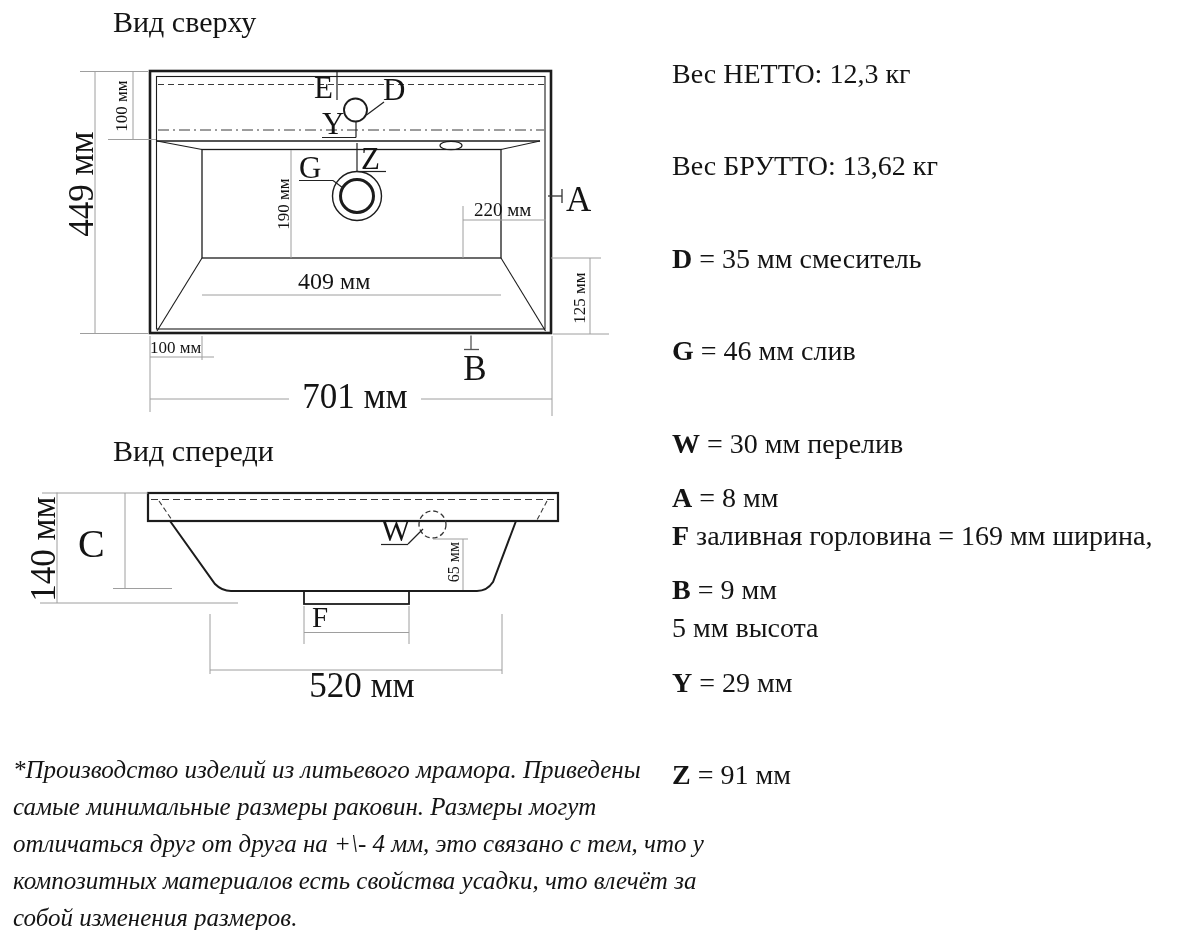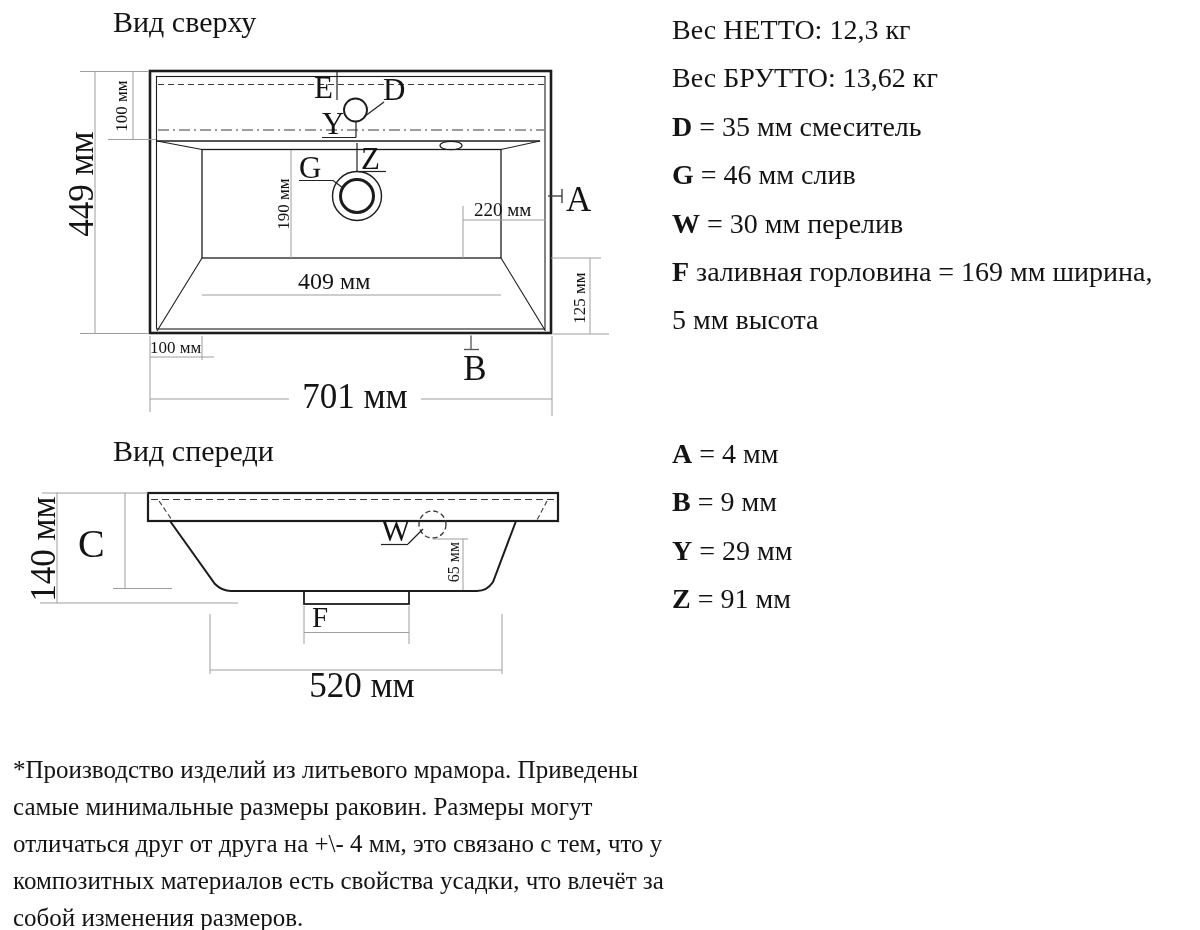--- a/index.html
+++ b/index.html
@@ -1,27 +1,27 @@
 <!DOCTYPE html>
 <html><head>
 <meta charset="utf-8">
 <style>
   html,body{margin:0;padding:0;background:#fff;}
   .page{position:relative;width:1200px;height:930px;background:#ffffff;overflow:hidden;
         font-family:"Liberation Serif","DejaVu Serif",serif;color:#111;padding-left:28px;}
   svg{position:absolute;left:0;top:0;}
   svg text{font-family:"Liberation Serif","DejaVu Serif",serif;fill:#141414;}
   .specs{position:absolute;left:672px;width:528px;font-size:28px;color:#141414;}
-  .specs .row{line-height:48.4px;white-space:nowrap;}
+  .specs .row{line-height:48.4px;white-space:nowrap;margin-top:44px;}
   .specs b{font-weight:bold;}
   .specs1{top:6px;}
   .specs2{top:430px;}
   .note{position:absolute;left:13px;top:751px;width:760px;font-size:25px;
         line-height:37px;color:#141414;}
-  .note div{white-space:nowrap;}
+  .note div{white-space:nowrap;font-style:italic;}
 </style>
 </head>
 <body>
 
 <div class="page">
 
   <svg class="drawing" width="660" height="745" viewBox="0 0 660 745">
 
     <text x="113" y="32" font-size="30">Вид сверху</text>
 
@@ -144,21 +144,21 @@
     <div class="row"><b></b><span>Вес НЕТТО: 12,3 кг</span></div>
     <div class="row"><b></b><span>Вес БРУТТО: 13,62 кг</span></div>
     <div class="row"><b>D</b><span> = 35 мм смеситель</span></div>
     <div class="row"><b>G</b><span> = 46 мм слив</span></div>
     <div class="row"><b>W</b><span> = 30 мм перелив</span></div>
     <div class="row"><b>F</b><span> заливная горловина = 169 мм ширина,</span></div>
     <div class="row"><b></b><span>5 мм высота</span></div>
   </div>
 
   <div class="specs specs2">
-    <div class="row"><b>A</b><span> = 4 мм</span></div>
+    <div class="row"><b>A</b><span> = 8 мм</span></div>
     <div class="row"><b>B</b><span> = 9 мм</span></div>
     <div class="row"><b>Y</b><span> = 29 мм</span></div>
     <div class="row"><b>Z</b><span> = 91 мм</span></div>
   </div>
 
   <div class="note">
     <div>*Производство изделий из литьевого мрамора. Приведены</div>
     <div>самые минимальные размеры раковин. Размеры могут</div>
     <div>отличаться друг от друга на +\- 4 мм, это связано с тем, что у</div>
     <div>композитных материалов есть свойства усадки, что влечёт за</div>

